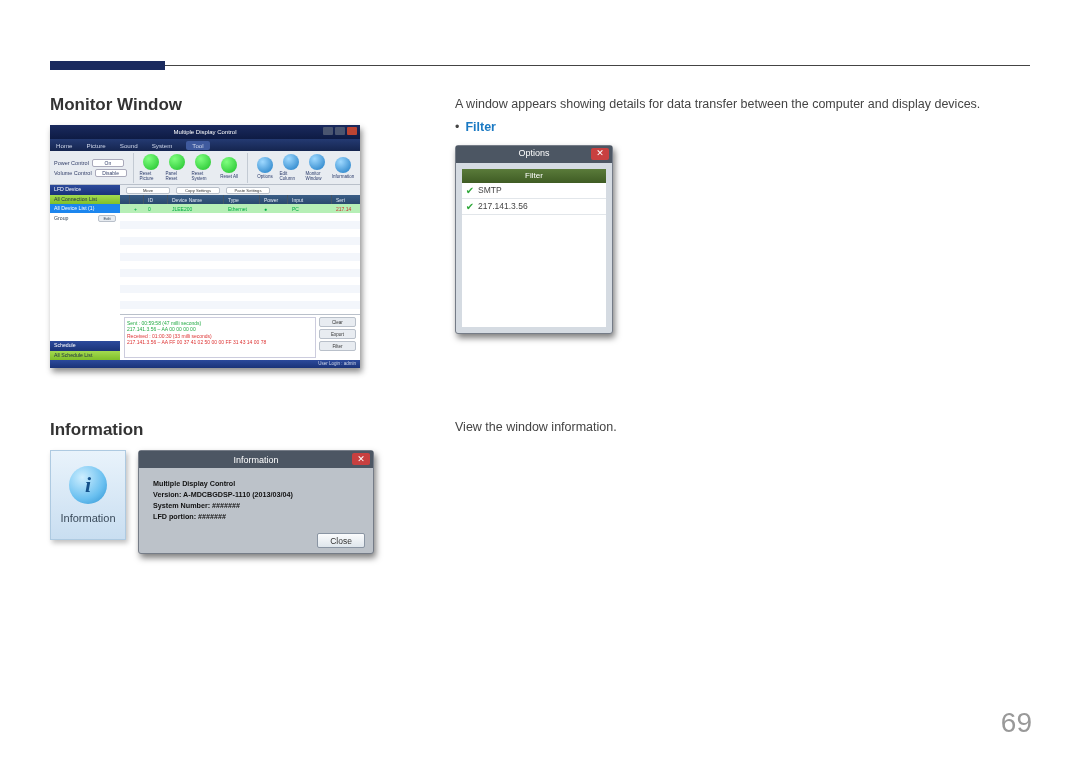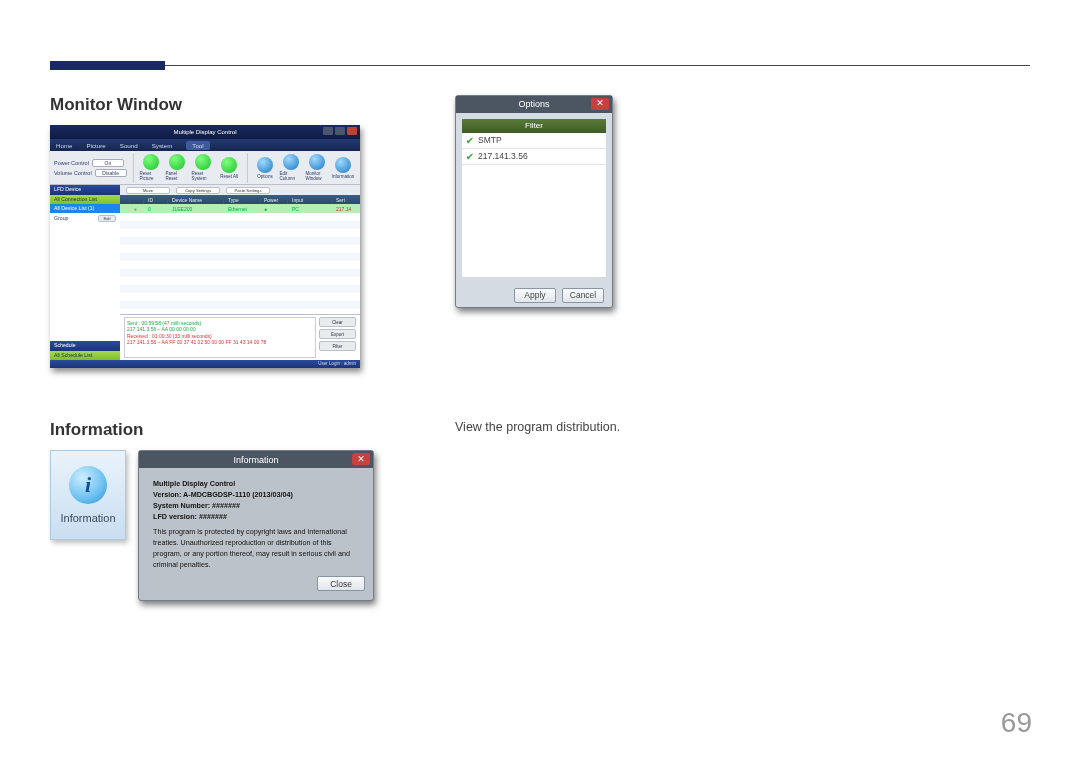--- a/index.html
+++ b/index.html
@@ -77,21 +77,21 @@
   .chk{ width:16px; display:flex; justify-content:center; color:#2fa83a; font-size:10px; }
   .opt-empty{ height:112px; background:#fff; }
   .opt-foot{ height:24px; display:flex; justify-content:flex-end; align-items:center; gap:6px; padding:0 8px; }
   .obtn{ width:42px; height:15px; background:linear-gradient(#fbfcfd,#dfe6ec); border:1px solid #8a95a3; border-radius:2px; font-size:8.5px; display:flex; align-items:center; justify-content:center; }
 
   
   .info-dlg{ width:236px; box-shadow:2px 4px 6px rgba(0,0,0,.5); border:1px solid #757c87; background:#bcc2c9; border-radius:3px; display:flex; flex-direction:column; }
   .info-title{ height:17px; background:#4c5663; color:#fff; font-size:9px; display:flex; align-items:center; justify-content:center; position:relative; }
   .info-body{ padding:10px 12px 6px 14px; font-size:7.2px; color:#111; line-height:1.55; }
   .info-body b{ font-weight:700; }
-  .info-foot{ height:24px; display:flex; justify-content:flex-end; align-items:flex-start; padding:0 8px; }
+  .info-foot{ height:24px; display:flex; justify-content:flex-end; align-items:center; padding:0 8px; }
 
   .info-tile{ width:76px; height:90px; background:linear-gradient(#e9f3fb,#c9def1); border:1px solid #aecae1; box-shadow:2px 3px 5px rgba(0,0,0,.25); display:flex; flex-direction:column; align-items:center; justify-content:center; gap:8px; }
   .info-ico{ width:38px; height:38px; border-radius:50%; background:radial-gradient(circle at 35% 30%, #cdeeff 0,#6ac0f0 60%,#2a8fd0 100%); display:flex; align-items:center; justify-content:center; font-family:Georgia,serif; font-style:italic; font-size:22px; color:#14518a; font-weight:700; }
   .info-lbl{ font-size:11px; color:#3a4a5a; }
 
   .section2-left  { position: absolute; top: 420px; left: 50px; width: 360px; }
   .section2-right { position: absolute; top: 420px; left: 455px; width: 575px; font-size: 12.5px; color: #444; }
 
   .row-imgs{ display:flex; gap:12px; align-items: flex-start; }
 
@@ -224,42 +224,40 @@
             <div class="mbtn">Filter</div>
           </div>
         </div>
       </div>
     </div>
     <div class="mdc-status">User Login : admin</div>
   </div>
 </div>
 
 <div class="col-right">
+  <div>A window appears showing details for data transfer between the computer and display devices.</div>
+  <div class="bullet"><span class="dot">•</span><span>Filter</span></div>
 
   <div class="opt-dlg">
     <div class="opt-title">
       <span>Options</span>
       <div class="opt-x">✕</div>
     </div>
     <div class="opt-body">
       <div class="opt-hdr">Filter</div>
       <div class="opt-row">
         <span class="chk">✔</span>
         <span>SMTP</span>
       </div>
       <div class="opt-row">
         <span class="chk">✔</span>
         <span>217.141.3.56</span>
       </div>
       <div class="opt-empty"></div>
     </div>
-    <div class="opt-foot">
-      <div class="obtn">Apply</div>
-      <div class="obtn">Cancel</div>
-    </div>
   </div>
 </div>
 
 <div class="section2-left">
   <div class="h1">Information</div>
 
   <div class="row-imgs">
     <div class="info-tile">
       <div class="info-ico">i</div>
       <div class="info-lbl">Information</div>
@@ -267,27 +265,26 @@
 
     <div class="info-dlg">
       <div class="info-title">
         <span>Information</span>
         <div class="opt-x">✕</div>
       </div>
       <div class="info-body">
         <div><b>Multiple Display Control</b></div>
         <div><b>Version: A-MDCBGDSP-1110 (2013/03/04)</b></div>
         <div><b>System Number: #######</b></div>
-        <div><b>LFD version: #######</b></div>
-        <div style="margin-top:3px;">This program is protected by copyright laws and international treaties. Unauthorized reproduction or distribution of this program, or any portion thereof, may result in serious civil and criminal penalties.</div>
+        <div><b>LFD portion: #######</b></div>
       </div>
       <div class="info-foot">
         <div class="obtn" style="width:48px;">Close</div>
       </div>
     </div>
   </div>
 </div>
 
 <div class="section2-right">
-  <div>View the program distribution.</div>
+  <div>View the window information.</div>
 </div>
 
 <div class="page-num">69</div>
 
 </body></html>

